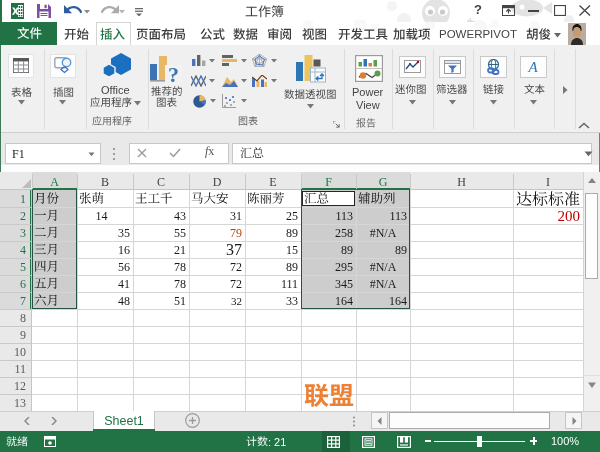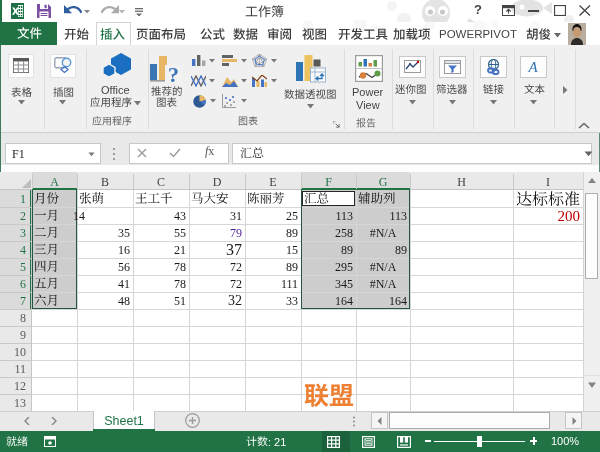--- a/index.html
+++ b/index.html
@@ -537,38 +537,38 @@
     </svg>
 <svg style="position:absolute;left:304px;top:192px;overflow:visible" width="25" height="14">
       <path transform="translate(0,10.75)" fill="#141414" d="M1.4 -2.5C1.2 -2.5 0.8 -2.5 0.8 -2.5V-2.2C1.1 -2.2 1.3 -2.2 1.5 -2.1C1.7 -1.9 1.8 -0.9 1.6 0.4C1.7 0.8 1.8 1 2 1C2.5 1 2.7 0.7 2.8 0.1C2.8 -0.9 2.4 -1.5 2.4 -2C2.4 -2.3 2.5 -2.7 2.6 -3.1C2.8 -3.7 3.9 -6.7 4.5 -8.2L4.3 -8.3C1.9 -3.2 1.9 -3.2 1.7 -2.8C1.6 -2.5 1.5 -2.5 1.4 -2.5ZM0.7 -7.5 0.5 -7.4C1.1 -7.1 1.7 -6.5 1.9 -5.9C2.8 -5.4 3.3 -7.2 0.7 -7.5ZM1.6 -10.3 1.5 -10.2C2.1 -9.8 2.8 -9.1 3 -8.5C3.9 -8 4.4 -9.9 1.6 -10.3ZM4.9 -9.8V-0.3C4.8 -0.2 4.6 -0.1 4.5 -0L5.5 0.6L5.8 0.1H11.8C12 0.1 12.1 0.1 12.2 -0.1C11.8 -0.5 11.2 -1 11.2 -1L10.6 -0.2H5.7V-8.8H11.5C11.6 -8.8 11.8 -8.9 11.8 -9C11.4 -9.4 10.7 -10 10.7 -10L10.1 -9.2H5.9Z M15.8 -10.4 15.6 -10.4C16.2 -9.8 16.9 -9 17.1 -8.3C17.9 -7.7 18.6 -9.5 15.8 -10.4ZM17.2 -3.1 16 -3.2V-0.2C16 0.5 16.2 0.7 17.4 0.7H19.2C21.7 0.7 22.1 0.5 22.1 0.1C22.1 -0 22 -0.1 21.7 -0.2L21.7 -1.6H21.5C21.4 -1 21.2 -0.5 21.1 -0.3C21.1 -0.2 21 -0.1 20.8 -0.1C20.6 -0.1 20 -0.1 19.2 -0.1H17.4C16.9 -0.1 16.8 -0.1 16.8 -0.3V-2.8C17 -2.8 17.1 -2.9 17.2 -3.1ZM14.7 -2.8 14.5 -2.8C14.5 -1.8 13.9 -1 13.4 -0.6C13.2 -0.5 13 -0.2 13.1 0C13.3 0.3 13.7 0.2 14 -0C14.5 -0.4 15 -1.4 14.7 -2.8ZM22.1 -2.9 22 -2.8C22.6 -2.1 23.4 -1 23.5 -0.2C24.4 0.5 25 -1.5 22.1 -2.9ZM18.2 -3.6 18 -3.5C18.6 -3 19.3 -2.1 19.4 -1.4C20.2 -0.8 20.9 -2.6 18.2 -3.6ZM15.7 -3.8V-4.2H21.7V-3.6H21.9C22.1 -3.6 22.5 -3.8 22.5 -3.8V-7.5C22.8 -7.6 22.9 -7.7 23 -7.7L22 -8.5L21.6 -8H19.9C20.5 -8.6 21.2 -9.3 21.6 -9.9C21.9 -9.8 22 -9.9 22.1 -10L20.9 -10.5C20.5 -9.8 20 -8.7 19.5 -8H15.8L14.9 -8.4V-3.5H15.1C15.4 -3.5 15.7 -3.7 15.7 -3.8ZM21.7 -7.6V-4.6H15.7V-7.6Z"></path>
     </svg>
 <svg style="position:absolute;left:358px;top:192px;overflow:visible" width="38" height="14">
       <path transform="translate(0,10.75)" fill="#141414" d="M9.4 -10.2 9.2 -10.1C9.6 -9.8 9.9 -9.3 10 -8.9C10.6 -8.3 11.3 -9.7 9.4 -10.2ZM3.5 -10.1 2.3 -10.4C2.2 -9.9 2 -9.1 1.8 -8.2H0.4L0.5 -7.9H1.7C1.5 -6.9 1.2 -5.8 1 -5.1C0.8 -5 0.6 -5 0.4 -4.9L1.3 -4.2L1.7 -4.6H2.9V-2.5C1.8 -2.2 1 -2 0.5 -1.9L1.1 -0.9C1.2 -0.9 1.3 -1 1.3 -1.2L2.9 -1.8V1H3C3.4 1 3.6 0.8 3.6 0.7V-2.2L5.2 -2.9L5.2 -3.1L3.6 -2.7V-4.6H4.8C5 -4.6 5.1 -4.7 5.2 -4.8C4.8 -5.1 4.2 -5.6 4.2 -5.6L3.8 -5H3.6V-6.6C3.9 -6.7 4 -6.8 4.1 -7L2.9 -7.1V-5H1.7C2 -5.8 2.2 -6.9 2.5 -7.9H4.9C5 -7.9 5.1 -7.9 5.2 -8.1C4.8 -8.4 4.2 -8.9 4.2 -8.9L3.7 -8.2H2.6C2.8 -8.8 2.9 -9.4 3 -9.9C3.3 -9.8 3.4 -9.9 3.5 -10.1ZM10.4 -6.5V-4.8H8.7V-6.5ZM11 -9.2 10.4 -8.5H8.7V-10C9 -10.1 9.1 -10.2 9.1 -10.3L7.9 -10.5V-8.5H5.2L5.3 -8.1H7.9V-6.9H6.3L5.5 -7.3V1H5.6C6 1 6.2 0.8 6.2 0.7V-2.3H7.9V0.7H8.1C8.3 0.7 8.7 0.5 8.7 0.4V-2.3H10.4V-0.2C10.4 -0 10.3 0 10.2 0C10 0 9.2 -0.1 9.2 -0.1V0.1C9.6 0.2 9.8 0.3 9.9 0.4C10 0.5 10.1 0.8 10.1 1C11 0.9 11.1 0.5 11.1 -0.1V-6.4C11.4 -6.4 11.6 -6.5 11.7 -6.6L10.7 -7.4L10.3 -6.9H8.7V-8.1H11.7C11.9 -8.1 12 -8.2 12 -8.3C11.6 -8.7 11 -9.2 11 -9.2ZM7.9 -6.5V-4.8H6.2V-6.5ZM6.2 -2.7V-4.5H7.9V-2.7ZM10.4 -2.7H8.7V-4.5H10.4Z M20.2 -10.3C20.2 -9.2 20.2 -8.2 20.2 -7.2H18.1L18.2 -6.9H20.1C20 -3.7 19.4 -1.2 16.4 0.8L16.6 1C20.1 -0.9 20.8 -3.6 21 -6.9H23.2C23.1 -3.2 22.8 -0.7 22.4 -0.3C22.2 -0.2 22.1 -0.1 21.9 -0.1C21.6 -0.1 20.7 -0.2 20.1 -0.3L20.1 -0.1C20.6 0 21.2 0.2 21.4 0.3C21.5 0.4 21.6 0.7 21.6 0.9C22.1 0.9 22.6 0.7 23 0.4C23.6 -0.3 23.9 -2.8 24 -6.8C24.2 -6.8 24.4 -6.9 24.5 -7L23.5 -7.8L23.1 -7.2H21C21 -8.1 21 -8.9 21 -9.8C21.3 -9.9 21.4 -10 21.5 -10.2ZM14.7 -9.1H17V-6.9H14.7ZM12.8 -1.1 13.3 0C13.4 -0 13.5 -0.1 13.6 -0.3C15.9 -1 17.6 -1.6 18.9 -2.1L18.8 -2.3L17.7 -2V-8.9C18 -9 18.2 -9.1 18.3 -9.2L17.3 -10L16.8 -9.5H14.9L14 -9.9V-1.3ZM14.7 -6.6H17V-4.4H14.7ZM14.7 -4H17V-1.9L14.7 -1.4Z M33 -9.4V-1.6H33.1C33.4 -1.6 33.8 -1.8 33.8 -1.9V-9C34 -9 34.1 -9.1 34.2 -9.3ZM35.5 -10.2V-0.3C35.5 -0.1 35.4 -0 35.2 -0C34.9 -0 33.5 -0.2 33.5 -0.2V0.1C34.1 0.1 34.4 0.2 34.6 0.4C34.8 0.5 34.9 0.7 34.9 1C36.1 0.9 36.3 0.4 36.3 -0.2V-9.7C36.6 -9.8 36.7 -9.9 36.8 -10.1ZM25.6 -9.4 25.7 -9.1H28.2C27.8 -7 26.7 -4.8 25.4 -3.2L25.5 -3.1C26.2 -3.7 26.8 -4.4 27.3 -5.1C27.9 -4.6 28.5 -3.9 28.6 -3.4C29.4 -2.8 30 -4.5 27.5 -5.3C27.8 -5.7 28 -6.2 28.2 -6.6H30.9C30.1 -3.5 28.6 -0.8 25.7 0.8L25.8 1C29.3 -0.5 30.9 -3.4 31.8 -6.5C32 -6.5 32.2 -6.6 32.3 -6.7L31.4 -7.5L30.8 -7H28.4C28.8 -7.7 29 -8.4 29.2 -9.1H32.2C32.4 -9.1 32.5 -9.1 32.6 -9.3C32.1 -9.7 31.4 -10.2 31.4 -10.2L30.9 -9.4Z"></path>
     </svg>
 <svg style="position:absolute;left:516px;top:191px;overflow:visible" width="64" height="18">
       <path transform="translate(0,13.76)" fill="#1a1a1a" d="M1.6 -13.2 1.4 -13.1C2.1 -12.2 3.1 -10.8 3.4 -9.7C4.6 -8.9 5.4 -11.3 1.6 -13.2ZM11.1 -13.2 9.4 -13.4C9.4 -11.8 9.4 -10.5 9.3 -9.3H5.1L5.2 -8.8H9.3C9 -5.6 8.1 -3.5 5 -1.8L5.2 -1.5C8.2 -2.8 9.5 -4.3 10 -6.6C11.5 -5.2 13.4 -3.2 14.1 -1.8C15.5 -1 16 -3.8 10.1 -7C10.3 -7.6 10.3 -8.2 10.4 -8.8H15C15.3 -8.8 15.4 -8.9 15.5 -9.1C14.9 -9.6 14.1 -10.3 14.1 -10.3L13.3 -9.3H10.4C10.5 -10.4 10.5 -11.5 10.5 -12.8C10.9 -12.8 11.1 -13 11.1 -13.2ZM3.1 -2C2.4 -1.6 1.4 -0.7 0.6 -0.2L1.6 1.1C1.7 0.9 1.7 0.8 1.6 0.7C2.2 -0.1 3.1 -1.2 3.5 -1.7C3.6 -1.9 3.8 -1.9 4 -1.7C5.5 0.2 7 0.7 10 0.7C11.7 0.7 13.2 0.7 14.6 0.7C14.7 0.3 14.9 -0.1 15.4 -0.2V-0.4C13.6 -0.3 12.1 -0.3 10.3 -0.3C7.4 -0.3 5.7 -0.6 4.2 -2.1C4.2 -2.2 4.1 -2.2 4.1 -2.2V-7.3C4.6 -7.4 4.8 -7.5 4.9 -7.6L3.5 -8.8L2.9 -7.9H0.8L0.8 -7.5H3.1Z M24.9 -5.6 23.3 -6.2C22.9 -4.4 22.1 -2 20.9 -0.4L21.1 -0.2C22.7 -1.6 23.7 -3.8 24.3 -5.4C24.7 -5.3 24.8 -5.4 24.9 -5.6ZM28.1 -6 27.9 -5.9C28.9 -4.4 30.2 -2.2 30.4 -0.5C31.6 0.5 32.4 -2.6 28.1 -6ZM29.2 -12.8 28.4 -11.9H22.7L22.8 -11.4H30C30.3 -11.4 30.4 -11.5 30.4 -11.7C30 -12.1 29.2 -12.8 29.2 -12.8ZM30 -9.1 29.2 -8.1H21.8L21.9 -7.6H25.8V-0.4C25.8 -0.2 25.7 -0.1 25.5 -0.1C25.1 -0.1 23.6 -0.2 23.6 -0.2V0C24.3 0.1 24.7 0.3 24.9 0.4C25.1 0.6 25.2 0.9 25.2 1.2C26.6 1.1 26.8 0.5 26.8 -0.3V-7.6H30.9C31.1 -7.6 31.3 -7.7 31.3 -7.9C30.8 -8.4 30 -9.1 30 -9.1ZM21.2 -10.6 20.5 -9.7H20V-12.8C20.4 -12.8 20.5 -13 20.6 -13.2L19 -13.4V-9.7H16.7L16.8 -9.2H18.7C18.3 -6.8 17.6 -4.3 16.4 -2.4L16.6 -2.2C17.6 -3.4 18.4 -4.7 19 -6.2V1.2H19.2C19.6 1.2 20 1 20 0.8V-7.3C20.5 -6.7 21 -5.7 21.1 -5C22.1 -4.2 23.1 -6.3 20 -7.7V-9.2H22.1C22.4 -9.2 22.5 -9.3 22.5 -9.5C22 -10 21.2 -10.6 21.2 -10.6Z M40.9 -5.6 39.3 -6.2C38.9 -4.4 38.1 -2 36.9 -0.4L37.1 -0.2C38.7 -1.6 39.7 -3.8 40.3 -5.4C40.7 -5.3 40.8 -5.4 40.9 -5.6ZM44.1 -6 43.9 -5.9C44.9 -4.4 46.2 -2.2 46.4 -0.5C47.6 0.5 48.4 -2.6 44.1 -6ZM45.2 -12.8 44.4 -11.9H38.7L38.8 -11.4H46C46.3 -11.4 46.4 -11.5 46.4 -11.7C46 -12.1 45.2 -12.8 45.2 -12.8ZM46 -9.1 45.2 -8.1H37.8L37.9 -7.6H41.8V-0.4C41.8 -0.2 41.7 -0.1 41.5 -0.1C41.1 -0.1 39.6 -0.2 39.6 -0.2V0C40.3 0.1 40.7 0.3 40.9 0.4C41.1 0.6 41.2 0.9 41.2 1.2C42.6 1.1 42.8 0.5 42.8 -0.3V-7.6H46.9C47.1 -7.6 47.3 -7.7 47.3 -7.9C46.8 -8.4 46 -9.1 46 -9.1ZM37.2 -10.6 36.5 -9.7H36V-12.8C36.4 -12.8 36.5 -13 36.6 -13.2L35 -13.4V-9.7H32.7L32.8 -9.2H34.7C34.3 -6.8 33.6 -4.3 32.4 -2.4L32.6 -2.2C33.6 -3.4 34.4 -4.7 35 -6.2V1.2H35.2C35.6 1.2 36 1 36 0.8V-7.3C36.5 -6.7 37 -5.7 37.1 -5C38.1 -4.2 39.1 -6.3 36 -7.7V-9.2H38.1C38.4 -9.2 38.5 -9.3 38.5 -9.5C38 -10 37.2 -10.6 37.2 -10.6Z M57.7 -13.6 57.6 -13.4C58.1 -12.8 58.7 -11.7 58.7 -10.8C59.7 -9.9 60.8 -12.2 57.7 -13.6ZM49.2 -12.7 49.1 -12.6C49.8 -12 50.7 -10.9 50.9 -10C52 -9.2 52.9 -11.6 49.2 -12.7ZM49.6 -3.5C49.5 -3.5 49 -3.5 49 -3.5V-3.1C49.3 -3.1 49.5 -3 49.7 -2.9C50.1 -2.7 50.2 -1.5 50 0.1C50 0.6 50.2 0.9 50.4 0.9C51 0.9 51.3 0.5 51.3 -0.2C51.4 -1.4 50.9 -2.1 50.9 -2.8C50.9 -3.2 51 -3.8 51.2 -4.3C51.4 -5.2 52.8 -9.4 53.5 -11.6L53.2 -11.7C50.3 -4.4 50.3 -4.4 50 -3.8C49.9 -3.5 49.8 -3.5 49.6 -3.5ZM61.8 -11.3 61.1 -10.3H55.6L55.5 -10.4C55.9 -11.2 56.1 -11.9 56.4 -12.6C56.8 -12.6 56.9 -12.7 57 -12.9L55.2 -13.4C54.8 -11.1 53.7 -7.7 52.1 -5.4L52.3 -5.3C53.1 -6.1 53.8 -7.1 54.4 -8.1V1.3H54.6C55.1 1.3 55.4 1 55.4 0.9V0.1H63.1C63.3 0.1 63.5 -0 63.5 -0.2C63 -0.7 62.1 -1.4 62.1 -1.4L61.4 -0.4H59.2V-3.3H62.4C62.6 -3.3 62.7 -3.4 62.8 -3.6C62.3 -4.1 61.4 -4.8 61.4 -4.8L60.7 -3.8H59.2V-6.6H62.4C62.6 -6.6 62.7 -6.6 62.8 -6.8C62.3 -7.3 61.4 -8 61.4 -8L60.7 -7H59.2V-9.8H62.8C63 -9.8 63.2 -9.9 63.2 -10.1C62.7 -10.6 61.8 -11.3 61.8 -11.3ZM55.4 -0.4V-3.3H58.2V-0.4ZM55.4 -3.8V-6.6H58.2V-3.8ZM55.4 -7V-9.8H58.2V-7Z"></path>
     </svg>
-<div class="a ser " style="left:73px;top:209px;font-size:12px;color:#1a1a1a;font-weight:normal;line-height:14px;white-space:nowrap;width:57px;text-align:left">14</div>
+<div class="a ser " style="left:73px;top:209px;font-size:12px;color:#1a1a1a;font-weight:normal;line-height:14px;white-space:nowrap;width:57px;text-align:center">14</div>
 <div class="a ser " style="left:73px;top:226px;font-size:12px;color:#1a1a1a;font-weight:normal;line-height:14px;white-space:nowrap;width:57px;text-align:right">35</div>
 <div class="a ser " style="left:73px;top:243px;font-size:12px;color:#1a1a1a;font-weight:normal;line-height:14px;white-space:nowrap;width:57px;text-align:right">16</div>
 <div class="a ser " style="left:73px;top:260px;font-size:12px;color:#1a1a1a;font-weight:normal;line-height:14px;white-space:nowrap;width:57px;text-align:right">56</div>
 <div class="a ser " style="left:73px;top:277px;font-size:12px;color:#1a1a1a;font-weight:normal;line-height:14px;white-space:nowrap;width:57px;text-align:right">41</div>
 <div class="a ser " style="left:73px;top:294px;font-size:12px;color:#1a1a1a;font-weight:normal;line-height:14px;white-space:nowrap;width:57px;text-align:right">48</div>
 <div class="a ser " style="left:129px;top:209px;font-size:12px;color:#1a1a1a;font-weight:normal;line-height:14px;white-space:nowrap;width:57px;text-align:right">43</div>
 <div class="a ser " style="left:129px;top:226px;font-size:12px;color:#1a1a1a;font-weight:normal;line-height:14px;white-space:nowrap;width:57px;text-align:right">55</div>
 <div class="a ser " style="left:129px;top:243px;font-size:12px;color:#1a1a1a;font-weight:normal;line-height:14px;white-space:nowrap;width:57px;text-align:right">21</div>
 <div class="a ser " style="left:129px;top:260px;font-size:12px;color:#1a1a1a;font-weight:normal;line-height:14px;white-space:nowrap;width:57px;text-align:right">78</div>
 <div class="a ser " style="left:129px;top:277px;font-size:12px;color:#1a1a1a;font-weight:normal;line-height:14px;white-space:nowrap;width:57px;text-align:right">78</div>
 <div class="a ser " style="left:129px;top:294px;font-size:12px;color:#1a1a1a;font-weight:normal;line-height:14px;white-space:nowrap;width:57px;text-align:right">51</div>
 <div class="a ser " style="left:185px;top:209px;font-size:12px;color:#1a1a1a;font-weight:normal;line-height:14px;white-space:nowrap;width:57px;text-align:right">31</div>
-<div class="a ser " style="left:185px;top:226px;font-size:12px;color:#4c1d95;font-weight:normal;line-height:14px;white-space:nowrap;width:57px;text-align:right">79</div>
+<div class="a ser " style="left:185px;top:226px;font-size:12px;color:#c2410c;font-weight:normal;line-height:14px;white-space:nowrap;width:57px;text-align:right">79</div>
 <div class="a ser " style="left:185px;top:243px;font-size:16px;color:#1a1a1a;font-weight:normal;line-height:14px;white-space:nowrap;width:57px;text-align:right">37</div>
 <div class="a ser " style="left:185px;top:260px;font-size:12px;color:#1a1a1a;font-weight:normal;line-height:14px;white-space:nowrap;width:57px;text-align:right">72</div>
 <div class="a ser " style="left:185px;top:277px;font-size:12px;color:#1a1a1a;font-weight:normal;line-height:14px;white-space:nowrap;width:57px;text-align:right">72</div>
-<div class="a ser " style="left:185px;top:294px;font-size:14px;color:#1a1a1a;font-weight:normal;line-height:14px;white-space:nowrap;width:57px;text-align:right">32</div>
+<div class="a ser " style="left:185px;top:294px;font-size:11px;color:#1a1a1a;font-weight:normal;line-height:14px;white-space:nowrap;width:57px;text-align:right">32</div>
 <div class="a ser " style="left:241px;top:209px;font-size:12px;color:#1a1a1a;font-weight:normal;line-height:14px;white-space:nowrap;width:57px;text-align:right">25</div>
 <div class="a ser " style="left:241px;top:226px;font-size:12px;color:#1a1a1a;font-weight:normal;line-height:14px;white-space:nowrap;width:57px;text-align:right">89</div>
 <div class="a ser " style="left:241px;top:243px;font-size:12px;color:#1a1a1a;font-weight:normal;line-height:14px;white-space:nowrap;width:57px;text-align:right">15</div>
 <div class="a ser " style="left:241px;top:260px;font-size:12px;color:#1a1a1a;font-weight:normal;line-height:14px;white-space:nowrap;width:57px;text-align:right">89</div>
 <div class="a ser " style="left:241px;top:277px;font-size:12px;color:#1a1a1a;font-weight:normal;line-height:14px;white-space:nowrap;width:57px;text-align:right">111</div>
 <div class="a ser " style="left:241px;top:294px;font-size:12px;color:#1a1a1a;font-weight:normal;line-height:14px;white-space:nowrap;width:57px;text-align:right">33</div>
 <div class="a ser " style="left:296px;top:209px;font-size:12px;color:#1a1a1a;font-weight:normal;line-height:14px;white-space:nowrap;width:57px;text-align:right">113</div>
 <div class="a ser " style="left:296px;top:226px;font-size:12px;color:#1a1a1a;font-weight:normal;line-height:14px;white-space:nowrap;width:57px;text-align:right">258</div>
 <div class="a ser " style="left:296px;top:243px;font-size:12px;color:#1a1a1a;font-weight:normal;line-height:14px;white-space:nowrap;width:57px;text-align:right">89</div>
 <div class="a ser " style="left:296px;top:260px;font-size:12px;color:#1a1a1a;font-weight:normal;line-height:14px;white-space:nowrap;width:57px;text-align:right">295</div>

